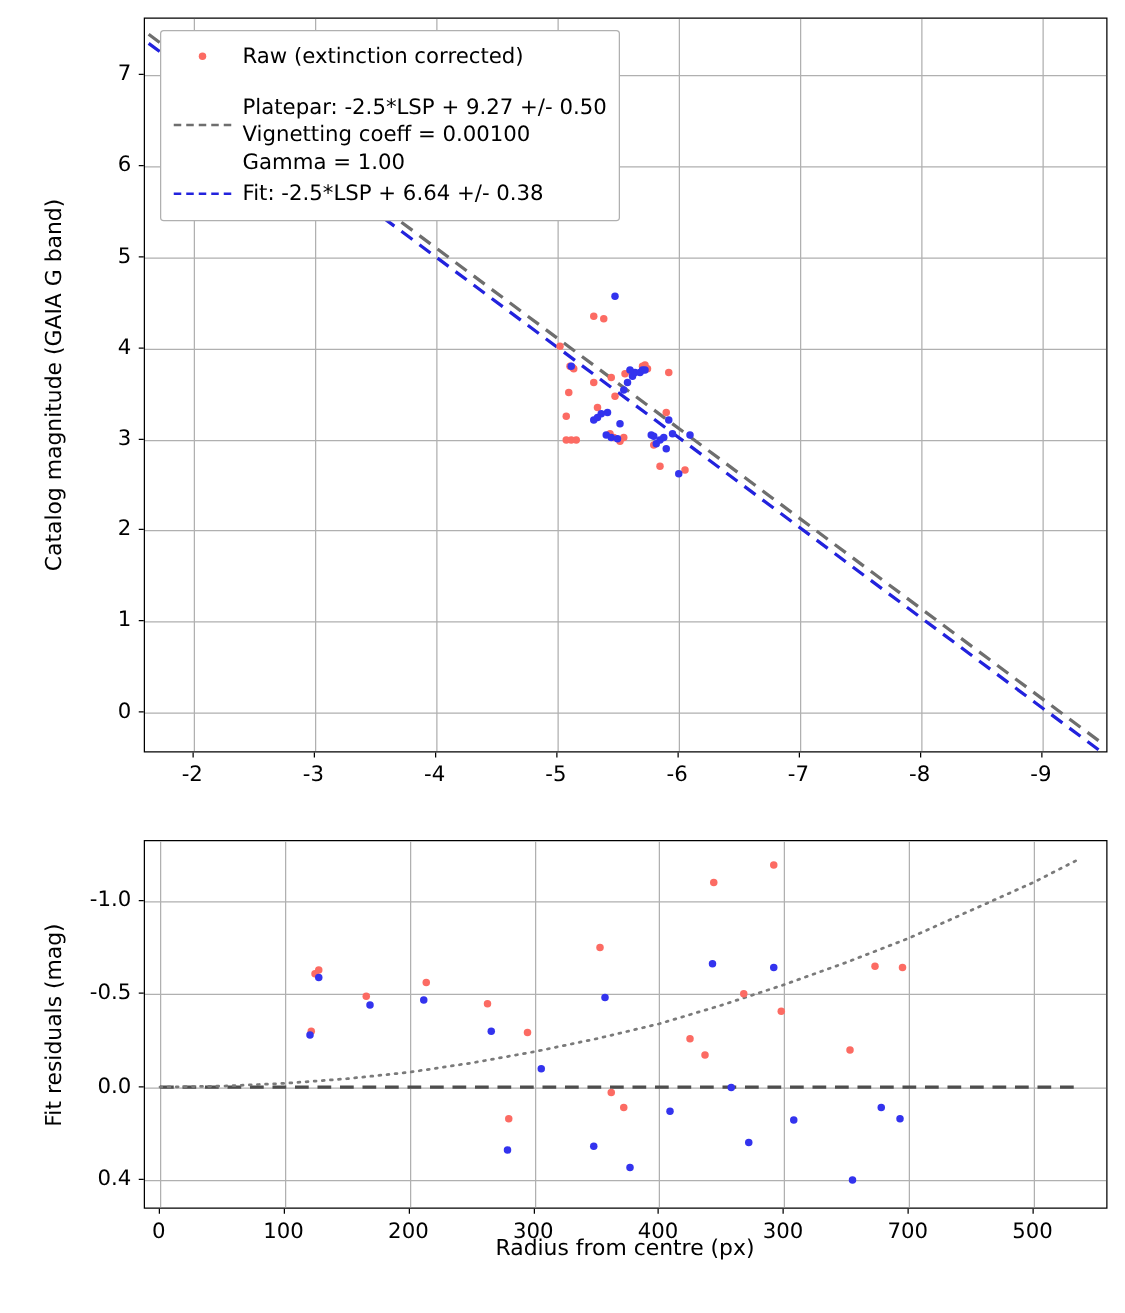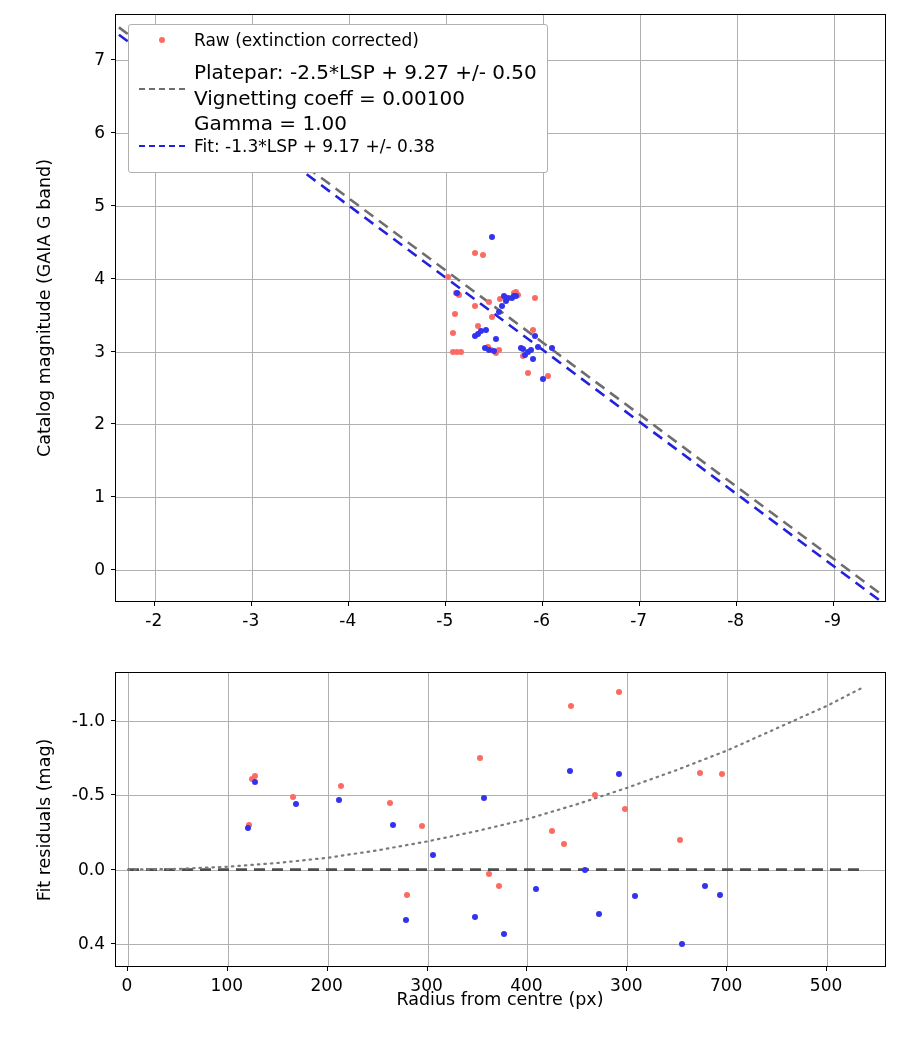--- a/index.html
+++ b/index.html
@@ -93,20 +93,21 @@
     box-sizing: border-box;
     background: #ffffff;
     border: 1px solid #b0b0b0;
     border-radius: 3px;
     padding: 7px 10px 8px 10px;
     font-size: 17px;
     line-height: 1.0;
   }
   .legend-row {
     display: flex;
+    align-items: center;
     height: 26px;
   }
   .legend-key {
     width: 46px;
     min-width: 46px;
     height: 16px;
     position: relative;
     margin-right: 9px;
   }
   .legend-dot {
@@ -126,22 +127,22 @@
     top: 50%;
     width: 46px;
     height: 0;
     transform: translateY(-50%);
     border-top: 2.4px dashed;
   }
   .legend-dash.gray { border-color: #6e6e6e; }
   .legend-dash.blue { border-color: #2222dd; }
   .legend-label { white-space: nowrap; }
   .legend-textblock {
-    margin: 2px 0 1px 0;
-    font-size: 20px;
+    margin: 18px 0 1px 0;
+    font-size: 17px;
     line-height: 1.28;
     white-space: pre;
   }
 </style>
 </head>
 <body>
 
 <div id="figure">
 
   <div class="axes" id="ax1" style="left:115px; top:14px; width:771px; height:588px;">
@@ -275,21 +276,21 @@
         <span class="legend-dash gray"></span>
       </span>
       <span class="legend-textblock">Platepar: -2.5*LSP + 9.27 +/- 0.50
 Vignetting coeff = 0.00100
 Gamma = 1.00</span>
     </div>
     <div class="legend-row">
       <span class="legend-key">
         <span class="legend-dash blue"></span>
       </span>
-      <span class="legend-label">Fit: -1.3*LSP + 9.17 +/- 0.38</span>
+      <span class="legend-label">Fit: -2.5*LSP + 6.64 +/- 0.38</span>
     </div>
   </div>
 
   <div class="axes" id="ax2" style="left:115px; top:672px; width:771px; height:295px;">
     <div class="plot-inner" id="ax2-inner">
         <div class="gridline-v" style="left: 11.9845px;"></div>
         <div class="gridline-v" style="left: 111.855px;"></div>
         <div class="gridline-v" style="left: 211.725px;"></div>
         <div class="gridline-v" style="left: 311.596px;"></div>
         <div class="gridline-v" style="left: 411.466px;"></div>

